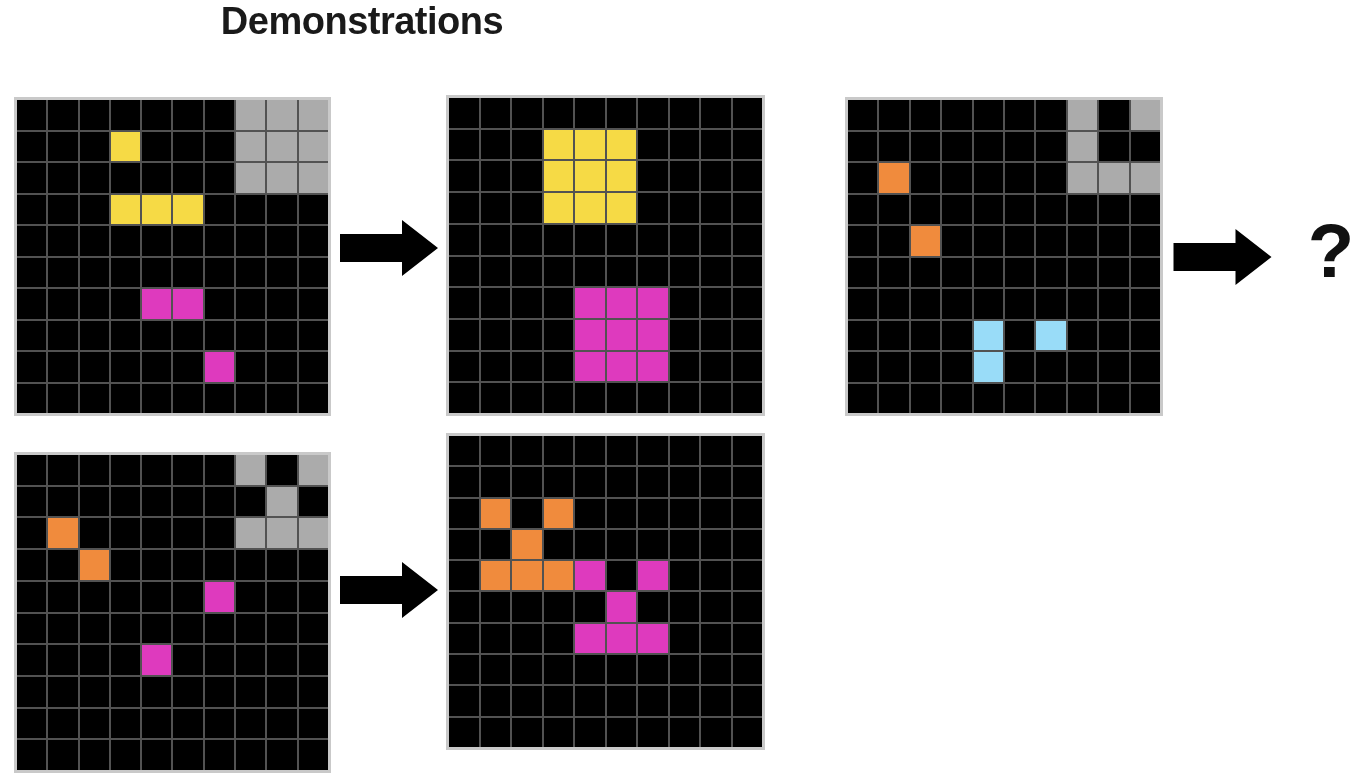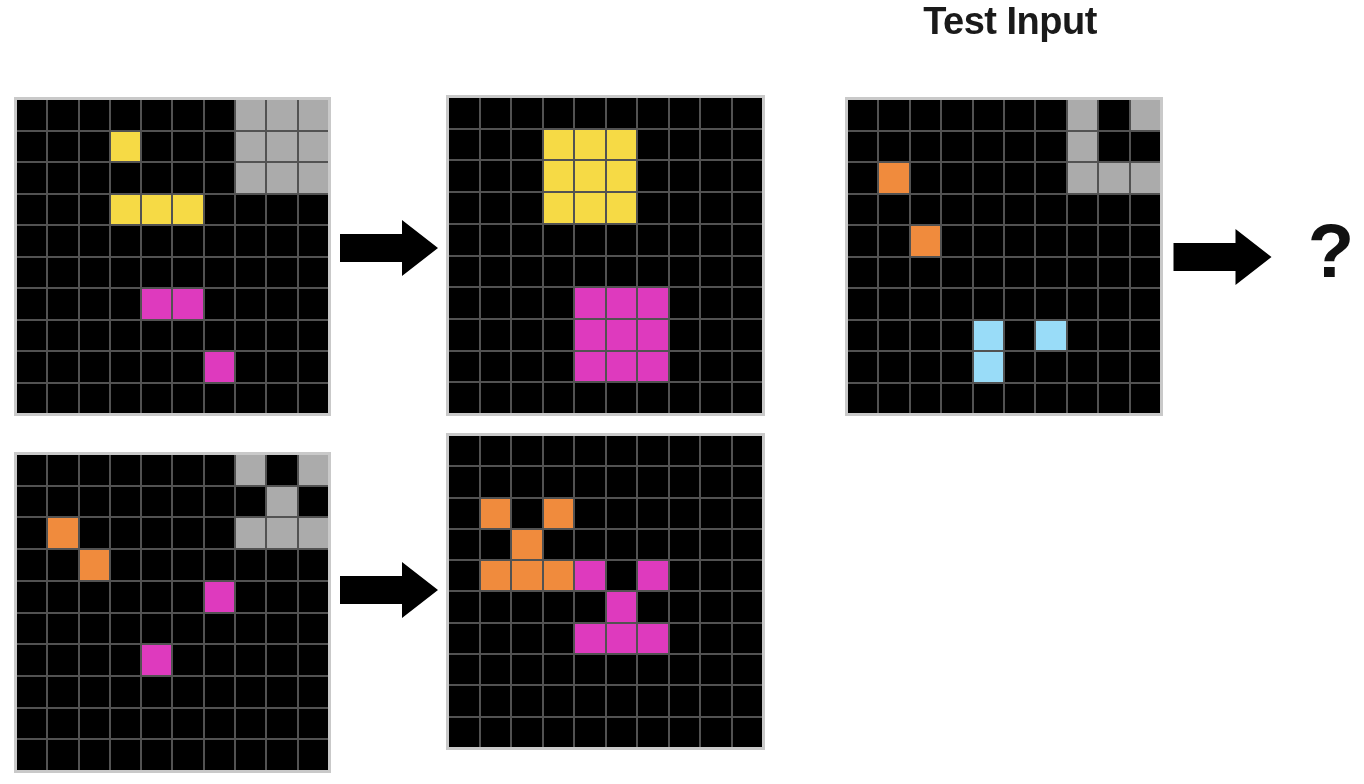--- a/index.html
+++ b/index.html
@@ -55,22 +55,22 @@
     color: #111111;
     text-align: center;
     line-height: 1.0;
   }
 </style>
 </head>
 <body>
 
 <div class="canvas">
 
-
-  <div class="title" id="title-test">Test Input</div>
+  <div class="title" id="title-demo">Demonstrations</div>
+
 
   <div class="grid" id="grid-demo1-input" style="background: rgb(82, 82, 82); border-color: rgb(201, 201, 201);">
       <div class="cell" style="background: rgb(0, 0, 0);"></div>
       <div class="cell" style="background: rgb(0, 0, 0);"></div>
       <div class="cell" style="background: rgb(0, 0, 0);"></div>
       <div class="cell" style="background: rgb(0, 0, 0);"></div>
       <div class="cell" style="background: rgb(0, 0, 0);"></div>
       <div class="cell" style="background: rgb(0, 0, 0);"></div>
       <div class="cell" style="background: rgb(0, 0, 0);"></div>
       <div class="cell" style="background: rgb(171, 171, 171);"></div>

